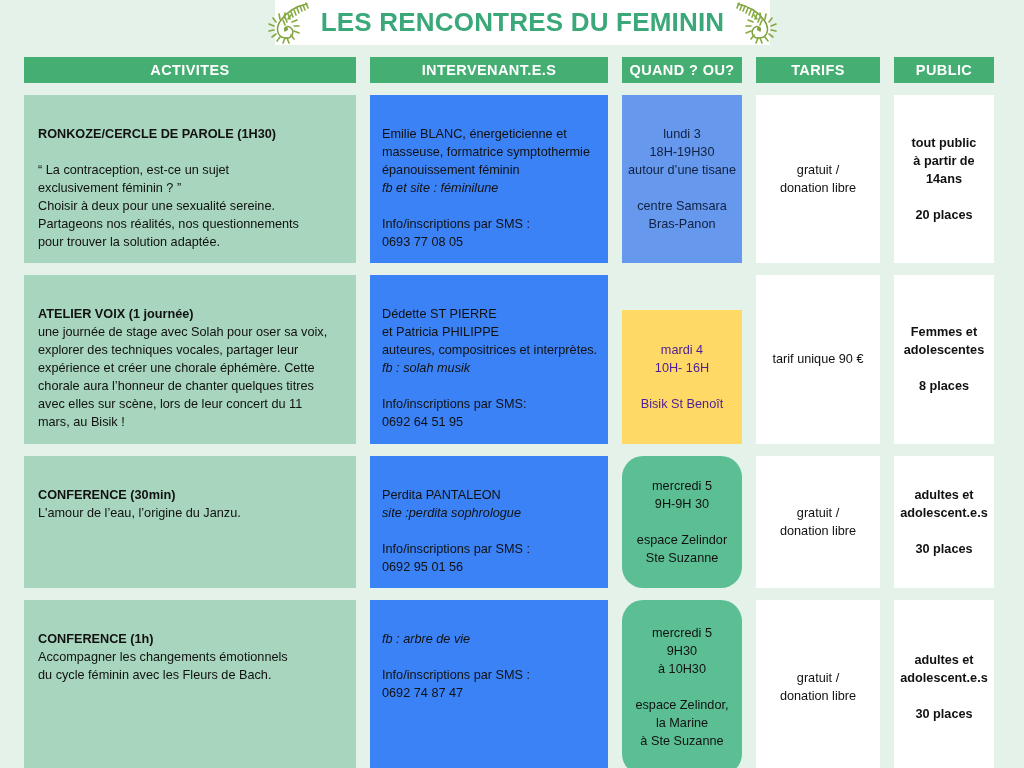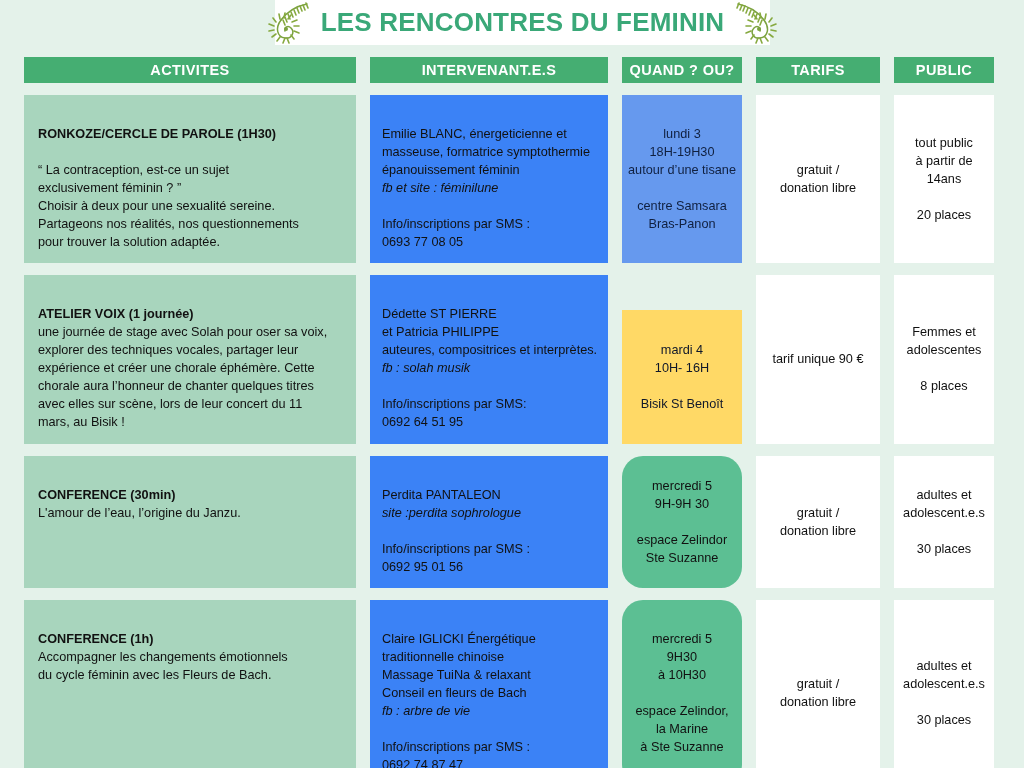--- a/index.html
+++ b/index.html
@@ -52,21 +52,21 @@
   .row {
     display: flex;
     gap: 14px;
     margin-bottom: 12px;
     align-items: stretch;
   }
   .c-activites  { width: 332px; flex: 0 0 332px; }
   .c-interv     { width: 238px; flex: 0 0 238px; }
   .c-quand      { width: 120px; flex: 0 0 120px; }
   .c-tarifs     { width: 124px; flex: 0 0 124px; }
-  .c-public     { width: 100px; flex: 0 0 100px; }
+  .c-public     { width: 100px; flex: 0 0 100px; font-weight: bold; }
 
   
   .hdr {
     background: #45ae72;
     color: #ffffff;
     font-weight: bold;
     font-size: 14.5px;
     letter-spacing: 0.4px;
     height: 26px;
     display: flex;
@@ -111,21 +111,21 @@
   }
   .cell-title {
     font-weight: bold;
     display: block;
   }
   .cell-ital {
     font-style: italic;
     display: block;
   }
   .quand-blue  { background: #6699ee; color: #102040; }
-  .quand-yellow{ background: #ffd966; color: #0f172a; margin-top: 35px; }
+  .quand-yellow{ background: #ffd966; color: #4c1d95; margin-top: 35px; }
   .quand-green { background: #5cbf93; color: #111111; border-radius: 21px; }
 
   
   .row-1 .cell { min-height: 142px; }
   .row-2 .cell { min-height: 132px; }
   .row-3 .cell { min-height: 118px; }
   .row-4 .cell { min-height: 175px; }
   .row-3 .cell-interv,
   .row-3 .cell-tarifs,
   .row-3 .cell-public { min-height: 118px; }
@@ -296,25 +296,21 @@
 
 30 places</div>
   </div>
 
   <div class="row row-4">
     <div class="cell cell-activites c-activites">
       <span class="cell-title">CONFERENCE (1h)</span><span>Accompagner les changements émotionnels
 du cycle féminin avec les Fleurs de Bach.</span>
     </div>
     <div class="cell cell-interv c-interv">
-      <span>Claire IGLICKI Énergétique
-traditionnelle chinoise
-Massage TuiNa &amp; relaxant
-Conseil en fleurs de Bach
-</span><span class="cell-ital">fb : arbre de vie</span><span>
+      <span class="cell-ital">fb : arbre de vie</span><span>
 Info/inscriptions par SMS :
 0692 74 87 47</span>
     </div>
     <div class="cell cell-quand c-quand quand-green">mercredi 5
 9H30
 à 10H30
 
 espace Zelindor,
 la Marine
 à Ste Suzanne</div>

